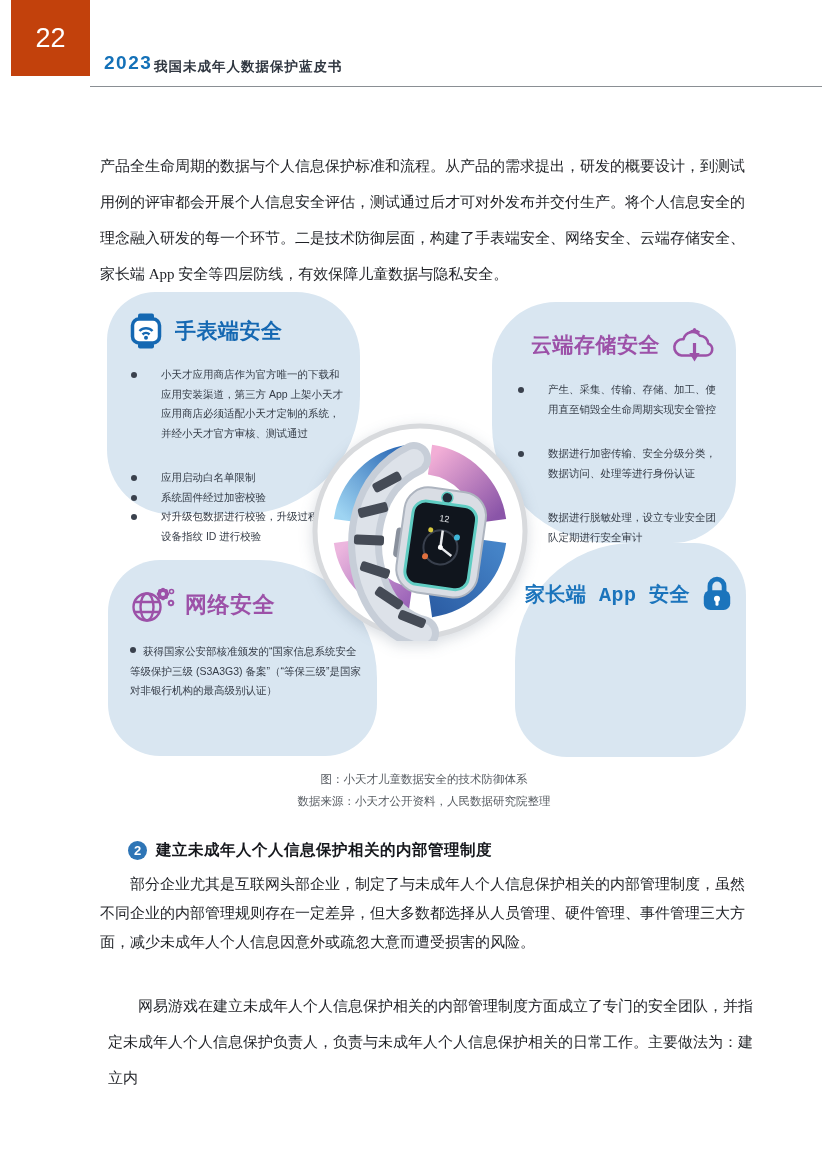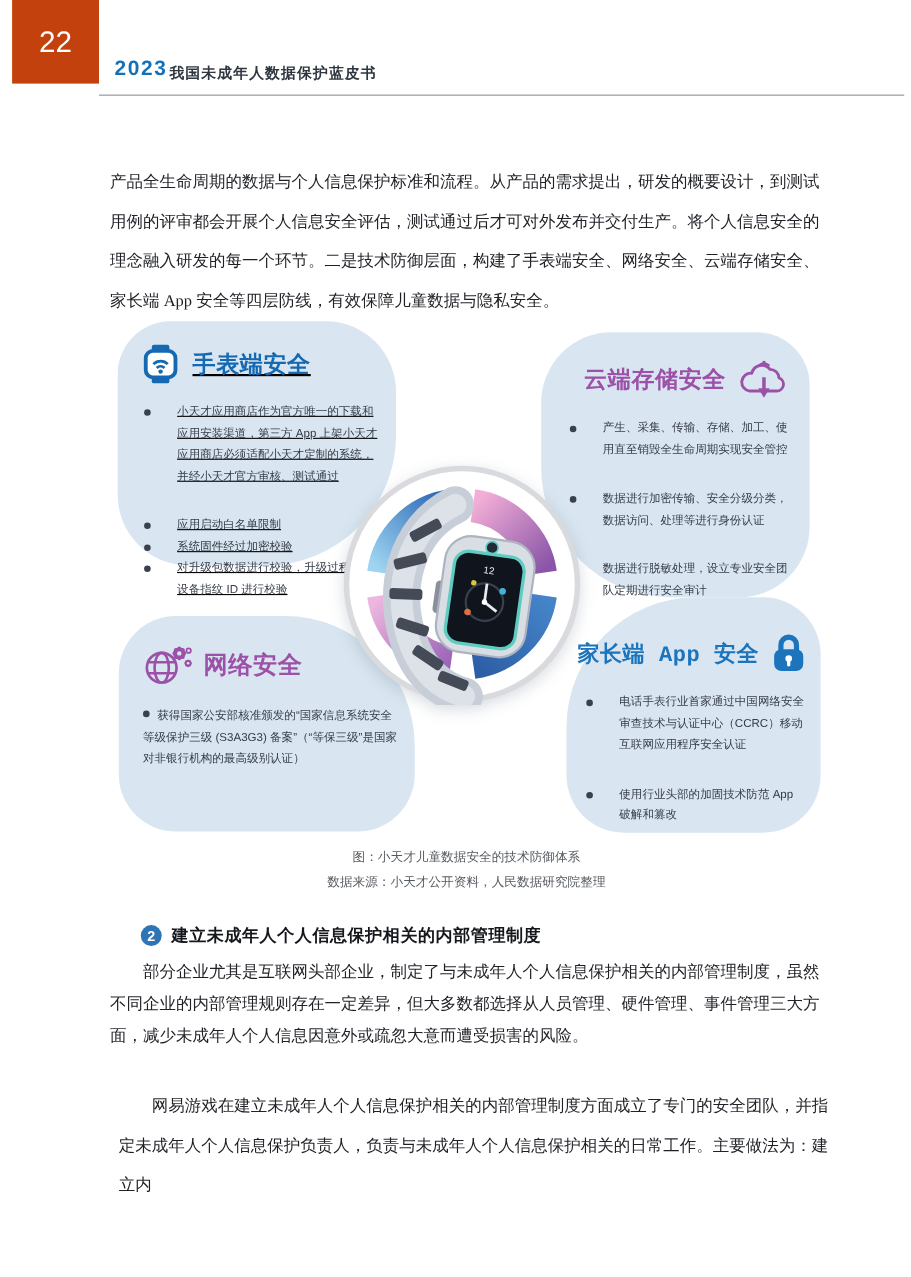--- a/index.html
+++ b/index.html
@@ -18,21 +18,21 @@
 
   
   .para{color:#1f2126;text-align:justify;}
   .intro{position:absolute;left:100px;top:148px;width:645px;font-size:15px;line-height:36px;}
   .p2{position:absolute;left:100px;top:870px;width:645px;font-size:15px;line-height:29px;text-indent:2em;}
   .p3{position:absolute;left:108px;top:988px;width:645px;font-size:15px;line-height:36px;text-indent:2em;}
 
   
   .infographic{position:absolute;left:100px;top:290px;width:648px;height:482px;}
   .qcard{position:absolute;background:#d9e6f1;z-index:1;}
-  .qcard.tl{left:7px;  top:2px;  width:253px;height:222px;border-radius:48px 64px 118px 64px;text-decoration:underline;}
+  .qcard.tl{left:7px;  top:2px;  width:253px;height:222px;border-radius:48px 64px 118px 64px;}
   .qcard.tr{left:392px;top:12px; width:244px;height:241px;border-radius:64px 48px 64px 118px;}
   .qcard.bl{left:8px;  top:270px;width:269px;height:196px;border-radius:52px 118px 52px 52px;}
   .qcard.br{left:415px;top:253px;width:231px;height:214px;border-radius:118px 52px 52px 52px;}
 
   .qtitle{display:flex;align-items:center;gap:10px;font-weight:bold;letter-spacing:0.5px;}
   .tl .qtitle{padding:20px 0 0 20px;color:#1568b2;font-size:21px;}
   .tr .qtitle{padding:24px 20px 0 0;justify-content:flex-end;color:#9c51a8;font-size:21px;}
   .bl .qtitle{padding:26px 0 0 22px;color:#9c51a8;font-size:22px;}
   .br .qtitle{padding:32px 12px 0 0;justify-content:flex-end;color:#1b74bc;font-size:20px;font-family:Liberation Mono, monospace;}
 
@@ -168,30 +168,20 @@
 
     <div class="qcard br">
       <div class="qtitle">
         <span>家长端 App 安全</span>
         <svg width="34" height="38" viewBox="0 0 36 40">
           <path d="M 10.5 17 v -5.2 a 7.5 7.5 0 0 1 15 0 V 17" fill="none" stroke="#1b74bc" stroke-width="5"></path>
           <rect x="4" y="16" width="28" height="21" rx="7" fill="#1b74bc"></rect>
           <circle cx="18" cy="25" r="3.2" fill="#fff"></circle>
           <rect x="16.4" y="26.5" width="3.2" height="6" rx="1.4" fill="#fff"></rect>
         </svg>
-      </div>
-      <div class="bullets">
-        <div class="bullet">
-          <span class="dot"></span>
-          <span>电话手表行业首家通过中国网络安全审查技术与认证中心（CCRC）移动互联网应用程序安全认证</span>
-        </div>
-        <div class="bullet gap">
-          <span class="dot"></span>
-          <span>使用行业头部的加固技术防范 App 破解和篡改</span>
-        </div>
       </div>
     </div>
 
     <div class="ring-wrap">
       <svg width="220" height="220" viewBox="0 0 220 220">
         <defs>
           <linearGradient id="gTL" gradientUnits="userSpaceOnUse" x1="38" y1="100" x2="100" y2="38">
             <stop offset="0" stop-color="#9ed4f2"></stop>
               <stop offset="1" stop-color="#2c6ab6"></stop>
           </linearGradient>

